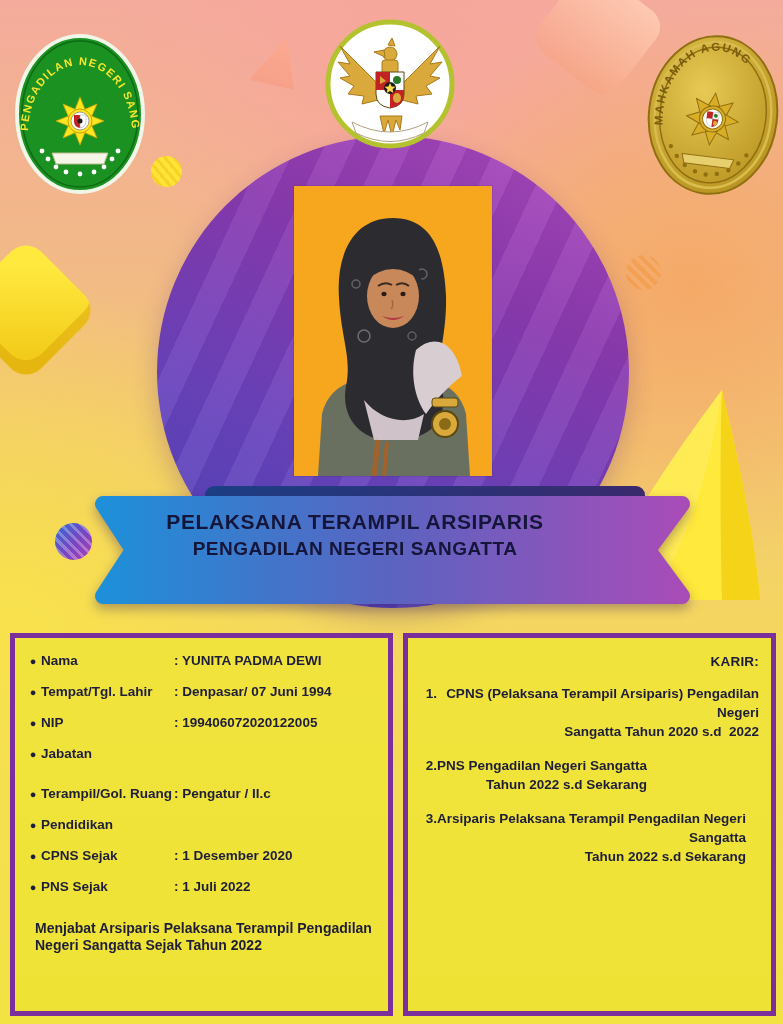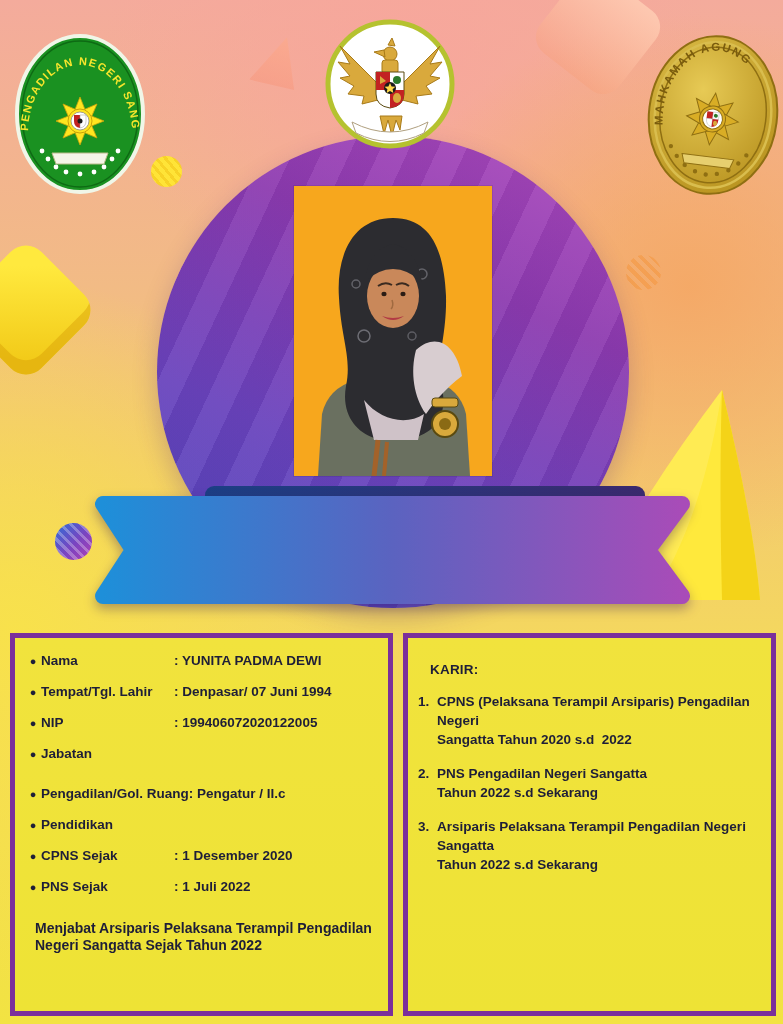--- a/index.html
+++ b/index.html
@@ -42,21 +42,21 @@
   .ribbon-svg{left:85px;top:487px;width:615px;height:126px;filter:drop-shadow(0 5px 6px rgba(45,20,85,.35));}
   .ribbon-text{left:95px;top:508px;width:520px;text-align:center;color:#15153a;}
   .ribbon-text .l1{font-size:21px;font-weight:bold;letter-spacing:.6px;line-height:28px;}
   .ribbon-text .l2{font-size:19px;font-weight:bold;letter-spacing:.5px;line-height:26px;}
   
   .photo{left:294px;top:186px;width:198px;height:290px;box-shadow:0 0 0 1px rgba(0,0,0,.08);}
   
   .panel{top:633px;height:383px;box-sizing:border-box;border:5px solid #7b2f9b;
     background:linear-gradient(180deg,#f1e33d,#eee335);color:#1e1e38;}
   .panel-left{left:10px;width:383px;padding:14px 10px 10px 10px;}
-  .panel-right{left:403px;width:373px;padding:22px 12px 10px 10px;}
+  .panel-right{left:403px;width:373px;padding:14px 12px 10px 10px;text-align:right;}
   .prow{display:flex;align-items:flex-start;margin-bottom:13px;font-size:13.5px;font-weight:bold;line-height:18px;}
   .prow .bull{width:16px;font-size:11px;line-height:18px;text-align:center;flex:none;}
   .prow .lab{min-width:133px;flex:none;white-space:nowrap;}
   .prow .val{white-space:pre-line;}
   .prow.gap{margin-top:22px;}
   .pfoot{margin:24px 6px 0 10px;font-size:14px;font-weight:bold;line-height:17px;white-space:pre-line;}
   .ktitle{margin:2px 0 0 12px;font-size:13.5px;font-weight:bold;letter-spacing:.2px;}
   .kitem{display:flex;margin-top:15px;font-size:13.5px;font-weight:bold;line-height:19px;}
   .kitem .num{width:19px;flex:none;}
   .kitem .ktext{white-space:pre-line;}
@@ -120,20 +120,24 @@
   <svg class="abs ribbon-svg" viewBox="0 0 615 126">
     <defs>
       <linearGradient id="rib" x1="0" y1="0" x2="1" y2="0">
         <stop offset="0" stop-color="#1e8fd9"></stop>
         <stop offset="0.5" stop-color="#5b63c0"></stop>
         <stop offset="1" stop-color="#a84cb8"></stop>
       </linearGradient>
     </defs>
     <polygon points="18,17 597,17 563,63 597,109 18,109 48,63" fill="url(#rib)" stroke="url(#rib)" stroke-width="16" stroke-linejoin="round"></polygon>
   </svg>
+  <div class="abs ribbon-text">
+    <div class="l1">PELAKSANA TERAMPIL ARSIPARIS</div>
+    <div class="l2">PENGADILAN NEGERI SANGATTA</div>
+  </div>
 
   <div class="abs ball-stripe-purple"></div>
 
   <svg class="abs seal-left" viewBox="0 0 132 162">
     <ellipse cx="66" cy="81" rx="63" ry="78" fill="#1a9121" stroke="#f0f6e8" stroke-width="4"></ellipse>
     <ellipse cx="66" cy="81" rx="58" ry="73" fill="none" stroke="#0e6a14" stroke-width="1.5"></ellipse>
     <defs>
         <path id="arcL" d="M 14,100 A 52,68 0 1 1 118,100" fill="none"></path>
       </defs>
     <text font-size="11" font-weight="bold" fill="#f7e62c" letter-spacing="1.4">
@@ -257,21 +261,21 @@
       <span class="bull">●</span>
       <span class="lab">NIP</span>
       <span class="val">: 199406072020122005</span>
     </div>
     <div class="prow">
       <span class="bull">●</span>
       <span class="lab">Jabatan</span>
     </div>
     <div class="prow gap">
       <span class="bull">●</span>
-      <span class="lab">Pengadilan/Gol. Ruang</span>
+      <span class="lab">Terampil/Gol. Ruang</span>
       <span class="val">: Pengatur / II.c</span>
     </div>
     <div class="prow">
       <span class="bull">●</span>
       <span class="lab">Pendidikan</span>
     </div>
     <div class="prow">
       <span class="bull">●</span>
       <span class="lab">CPNS Sejak</span>
       <span class="val">: 1 Desember 2020</span>

